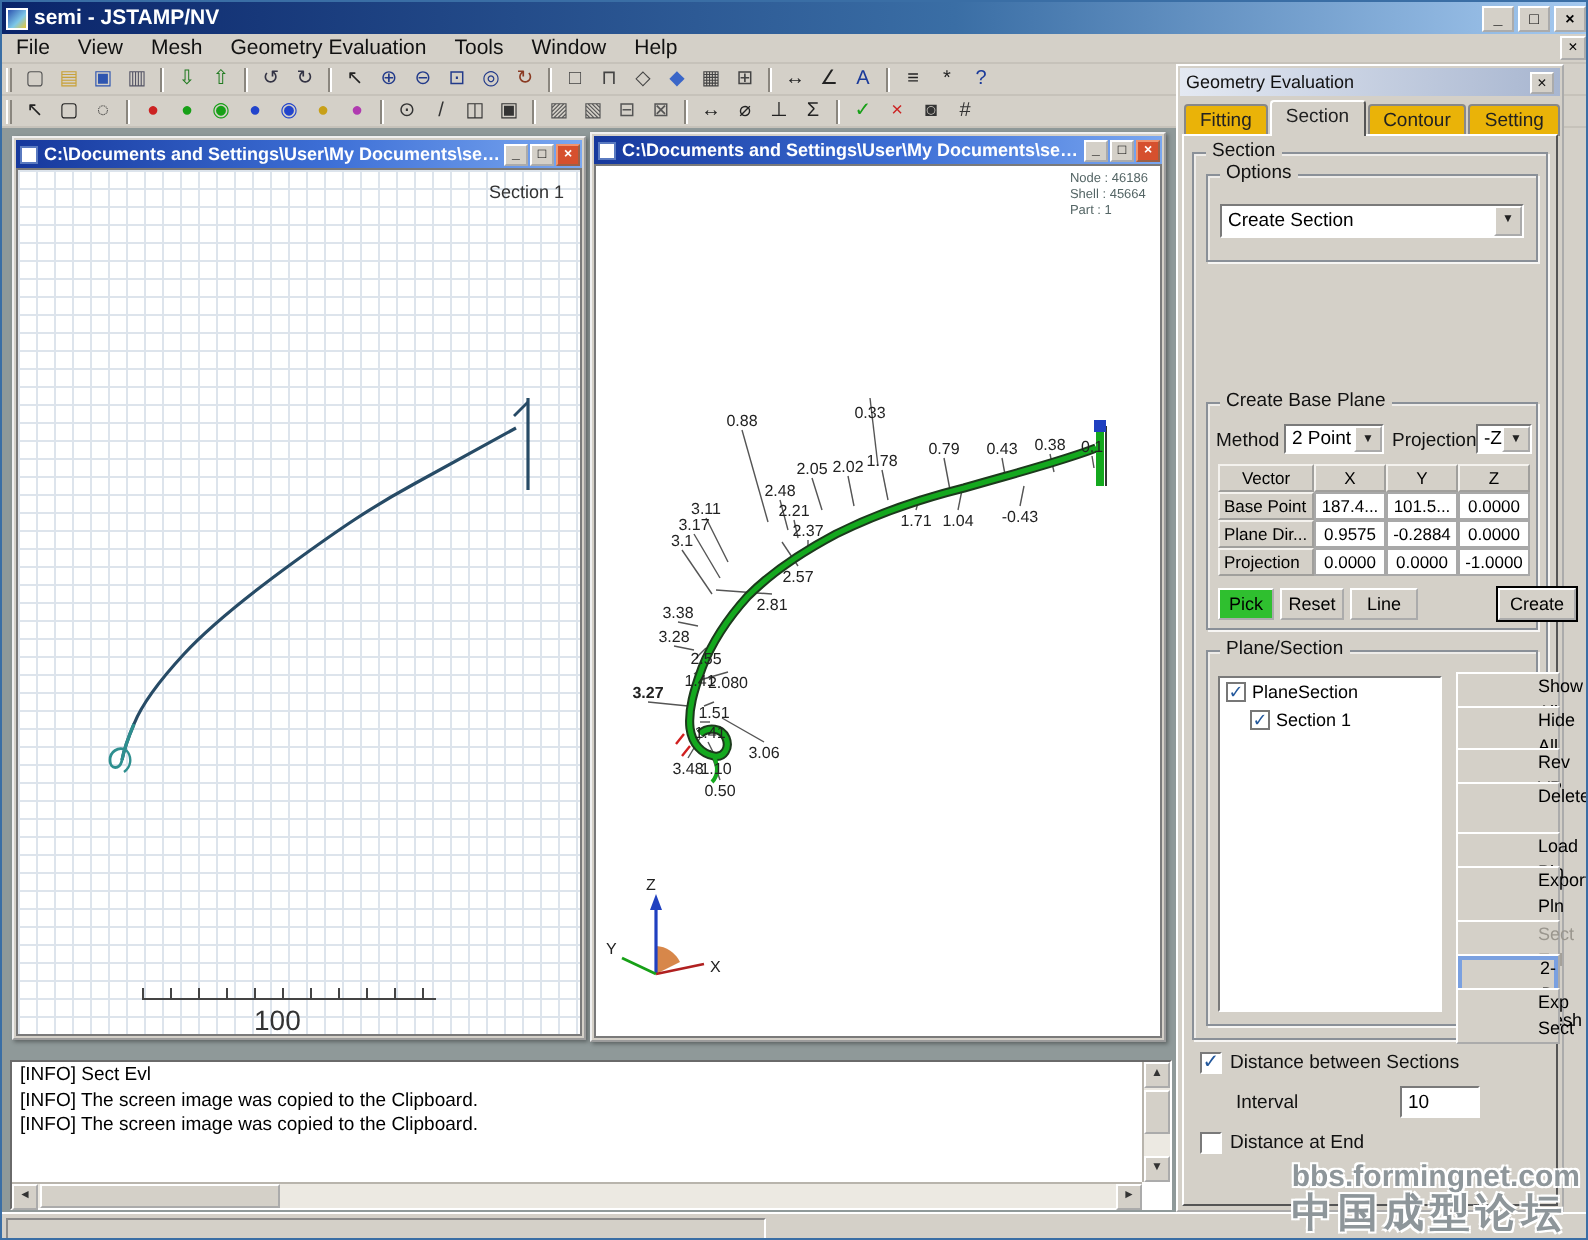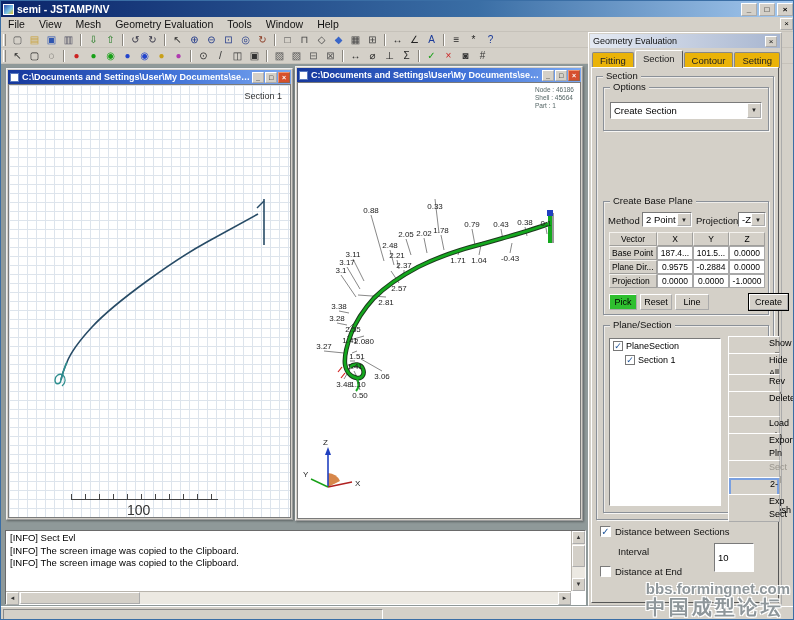--- a/index.html
+++ b/index.html
@@ -295,21 +295,21 @@
           <div class="ann" style="left: 55px; top: 176px;">3.11</div>
           <div class="ann" style="left: 49px; top: 184px;">3.17</div>
           <div class="ann" style="left: 43px; top: 192px;">3.1</div>
           <div class="ann below" style="left: 101px; top: 200px;">2.57</div>
           <div class="ann below" style="left: 88px; top: 214px;">2.81</div>
           <div class="ann" style="left: 41px; top: 228px;">3.38</div>
           <div class="ann" style="left: 39px; top: 240px;">3.28</div>
           <div class="ann below" style="left: 55px; top: 241px;">2.55</div>
           <div class="ann below" style="left: 52px; top: 252px;">1.41</div>
           <div class="ann below" style="left: 66px; top: 253px;">2.080</div>
-          <div class="ann" style="left: 26px; top: 268px;">3.27</div>
+          <div class="ann" style="left: 26px; top: 268px; font-weight: bold;">3.27</div>
           <div class="ann below" style="left: 59px; top: 268px;">1.51</div>
           <div class="ann below" style="left: 57px; top: 278px;">1.41</div>
           <div class="ann below" style="left: 84px; top: 288px;">3.06</div>
           <div class="ann below" style="left: 46px; top: 296px;">3.48</div>
           <div class="ann below" style="left: 60px; top: 296px;">1.10</div>
           <div class="ann below" style="left: 62px; top: 307px;">0.50</div>
         </div>
       <div id="rw-stats">
           <div>Node : 46186</div>
           <div>Shell : 45664</div>
@@ -423,21 +423,21 @@
             <div class="btn side" style="top: 168px;">Exp Sect</div>
           </div>
       </div>
     </div>
 
     <div class="chk-row" style="left:8px;top:458px;">
       <span class="cbx">✓</span>
       <span>Distance between Sections</span>
     </div>
     <span class="flabel" style="left:26px;top:478px;">Interval</span>
-    <input class="tinput" style="left: 122px; top: 475px; width: 40px; height: 29px;" value="10">
+    <input class="tinput" style="left: 108px; top: 475px; width: 40px; height: 16px;" value="10">
     <div class="chk-row" style="left:8px;top:498px;">
       <span class="cbx"></span>
       <span>Distance at End</span>
     </div>
 
   </div>
 </div>
 
 <div id="statusbar">
   <span class="status-cell"></span>

